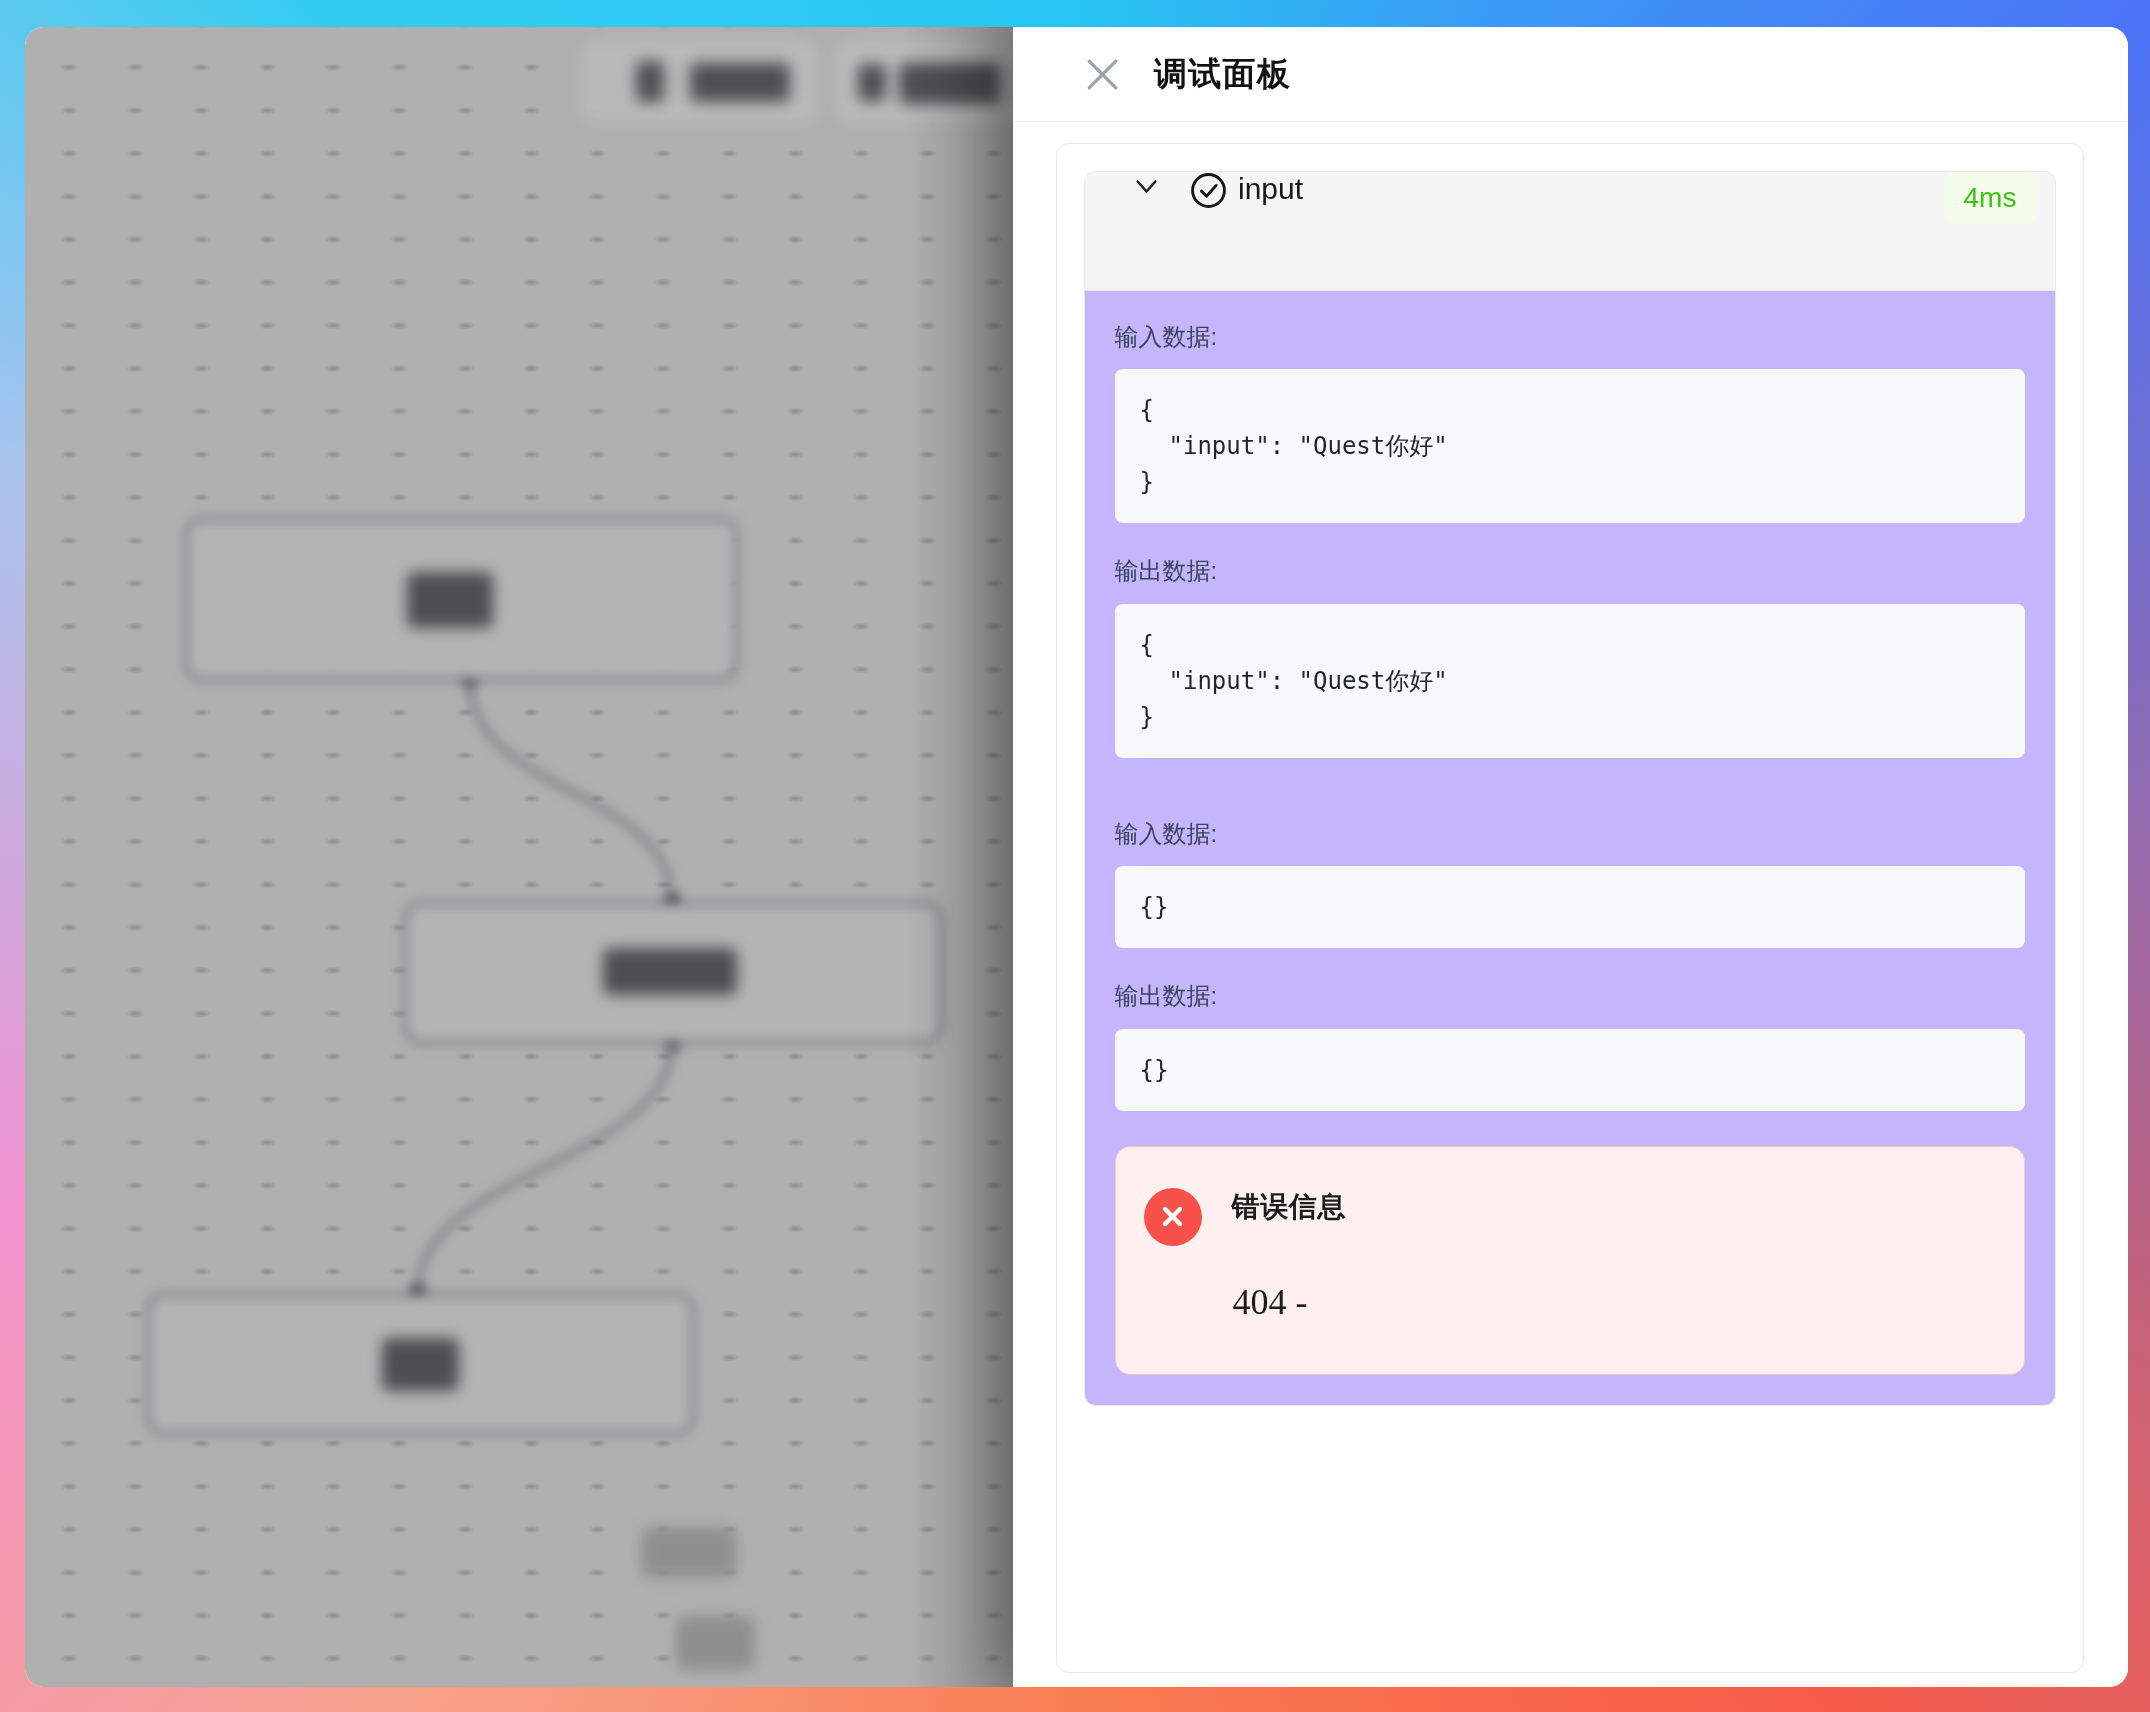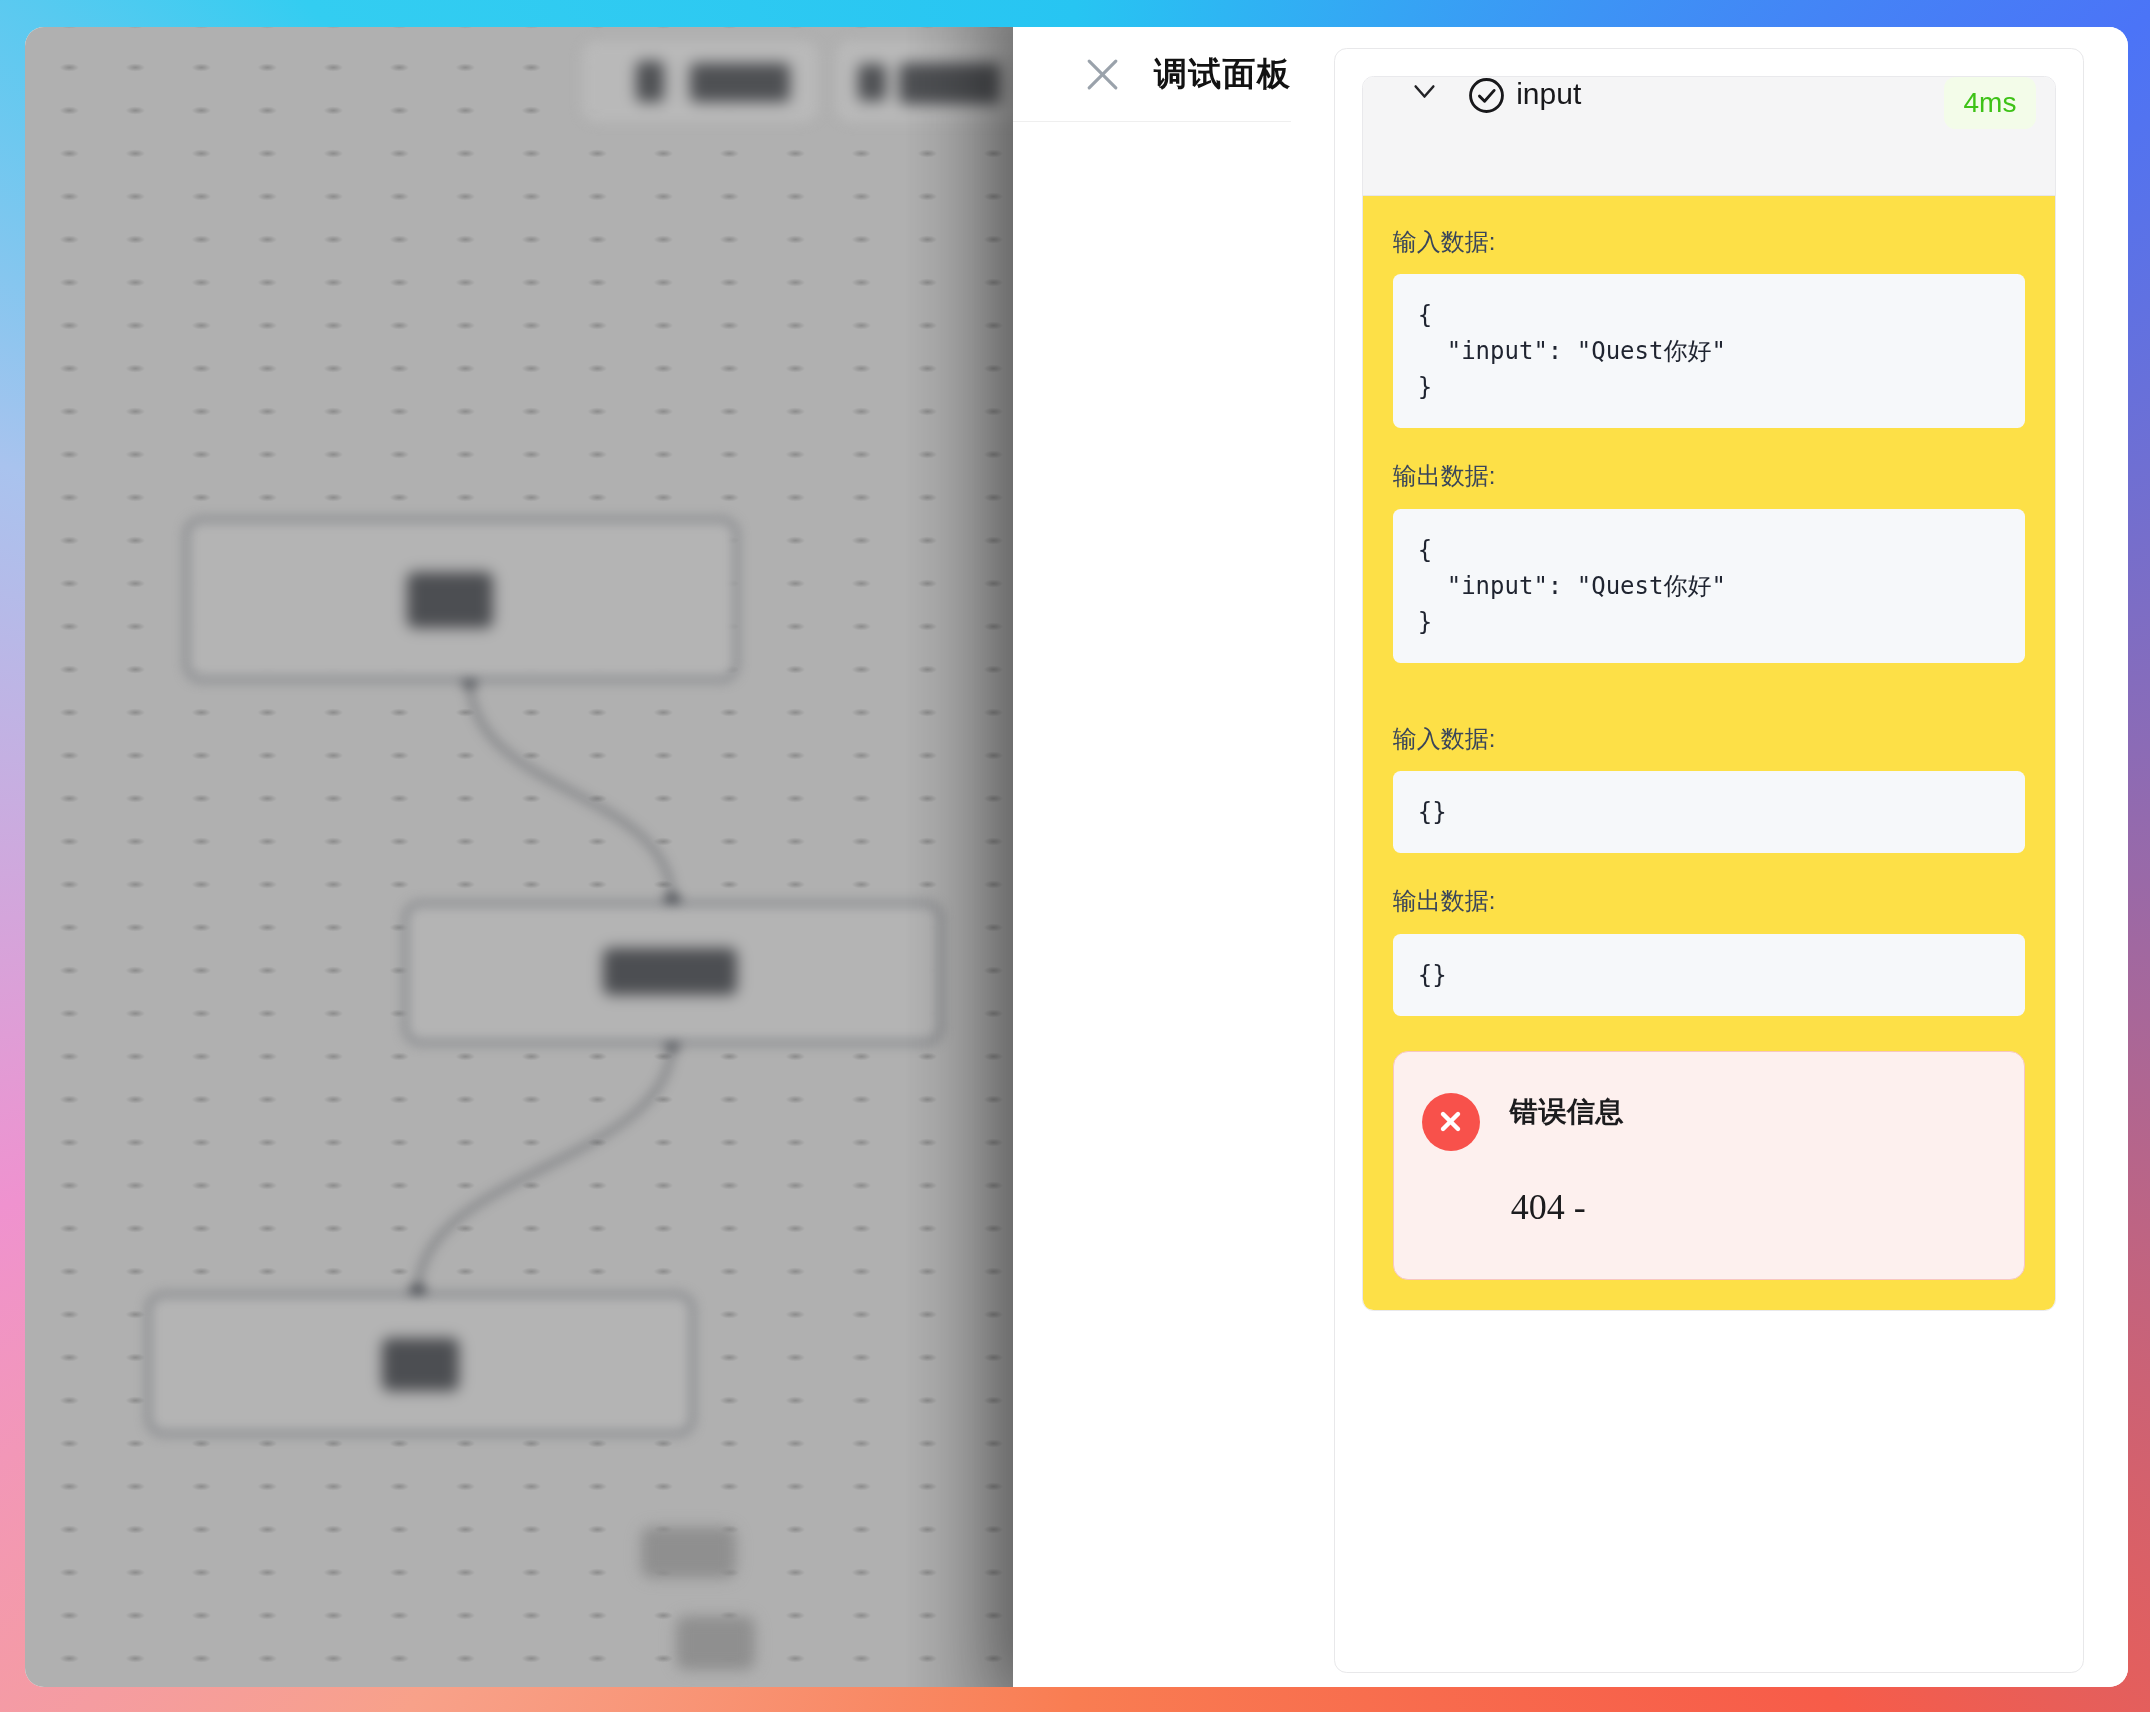--- a/index.html
+++ b/index.html
@@ -34,21 +34,21 @@
   .mini-chip{position:absolute;background:#8f8f8f;border-radius:10px;filter:blur(3.8px);}
   .edges{position:absolute;inset:0;}
   .canvas-shade{
     position:absolute;top:0;right:0;width:108px;height:100%;
     background:linear-gradient(to right, rgba(0,0,0,0), rgba(0,0,0,0.20));
   }
   
   .panel{
     position:absolute;left:988px;top:0;width:1115px;height:100%;
     background:#ffffff;box-shadow:-19px 0 57px rgba(0,0,0,0.30);
-    display:flex;flex-direction:row;
+    display:flex;flex-direction:column;
   }
   .panel-header{
     height:94px;flex:0 0 auto;display:flex;align-items:center;
     padding-left:73px;border-bottom:1.3px solid #efefef;
   }
   .close-btn{width:33px;height:33px;display:flex;align-items:center;justify-content:center;cursor:pointer;}
   .panel-title{font-size:33px;font-weight:bold;color:#121212;margin-left:35px;letter-spacing:1.3px;}
   
   .results-card{
     margin:21px 44px 14px 43px;flex:1 1 auto;
@@ -70,21 +70,21 @@
   .section-header.bordered-top{border-top:1.3px solid #dddde0;}
   .section-header{border-bottom:1.3px solid #e6e6e9;}
   .chevron{flex:0 0 auto;display:flex;align-items:center;}
   .status-icon{flex:0 0 auto;margin-left:29px;display:flex;align-items:center;}
   .node-name{font-size:30px;color:#18181b;margin-left:11.4px;flex:1 1 auto;}
   .badge{
     flex:0 0 auto;font-size:28px;padding:10px 20px;border-radius:11.4px;margin-right:1.3px;
   }
   .badge.success{background:#f3fce9;color:#3ec217;}
   .badge.error{background:#fdefef;color:#f5494a;}
-  .section-body{padding:30px;background:#fde047;}
+  .section-body{padding:30px;background:#c4b5fd;}
   .data-label{font-size:24px;color:#39455a;margin-bottom:16.5px;}
   .code-block{
     background:#f6f8fa;border-radius:7.6px;padding:23px 25px;margin:0 0 32px 0;
     font-family:"DejaVu Sans Mono","Liberation Mono",monospace;
     font-size:24px;line-height:1.5;color:#1f2430;white-space:pre-wrap;
   }
   .code-block.last{margin-bottom:0;}
   .error-box{
     margin-top:35px;background:#fdf0ee;border:1.9px solid #f7c6c1;border-radius:15px;
     padding:41px 28px 51px 28px;

